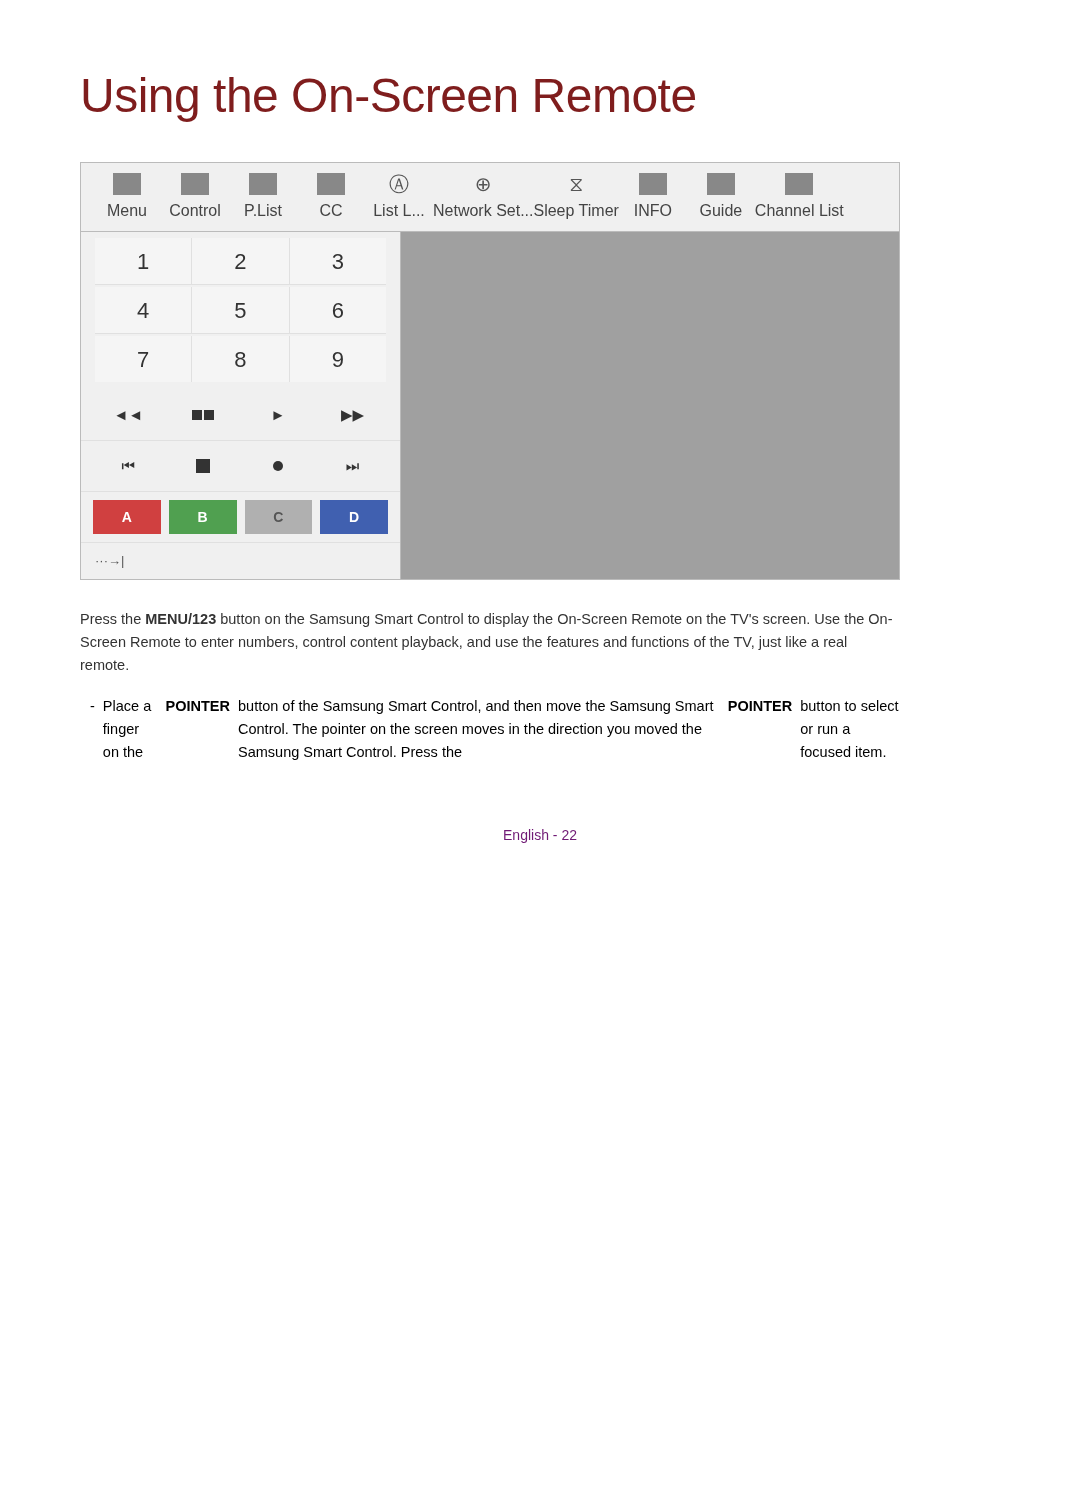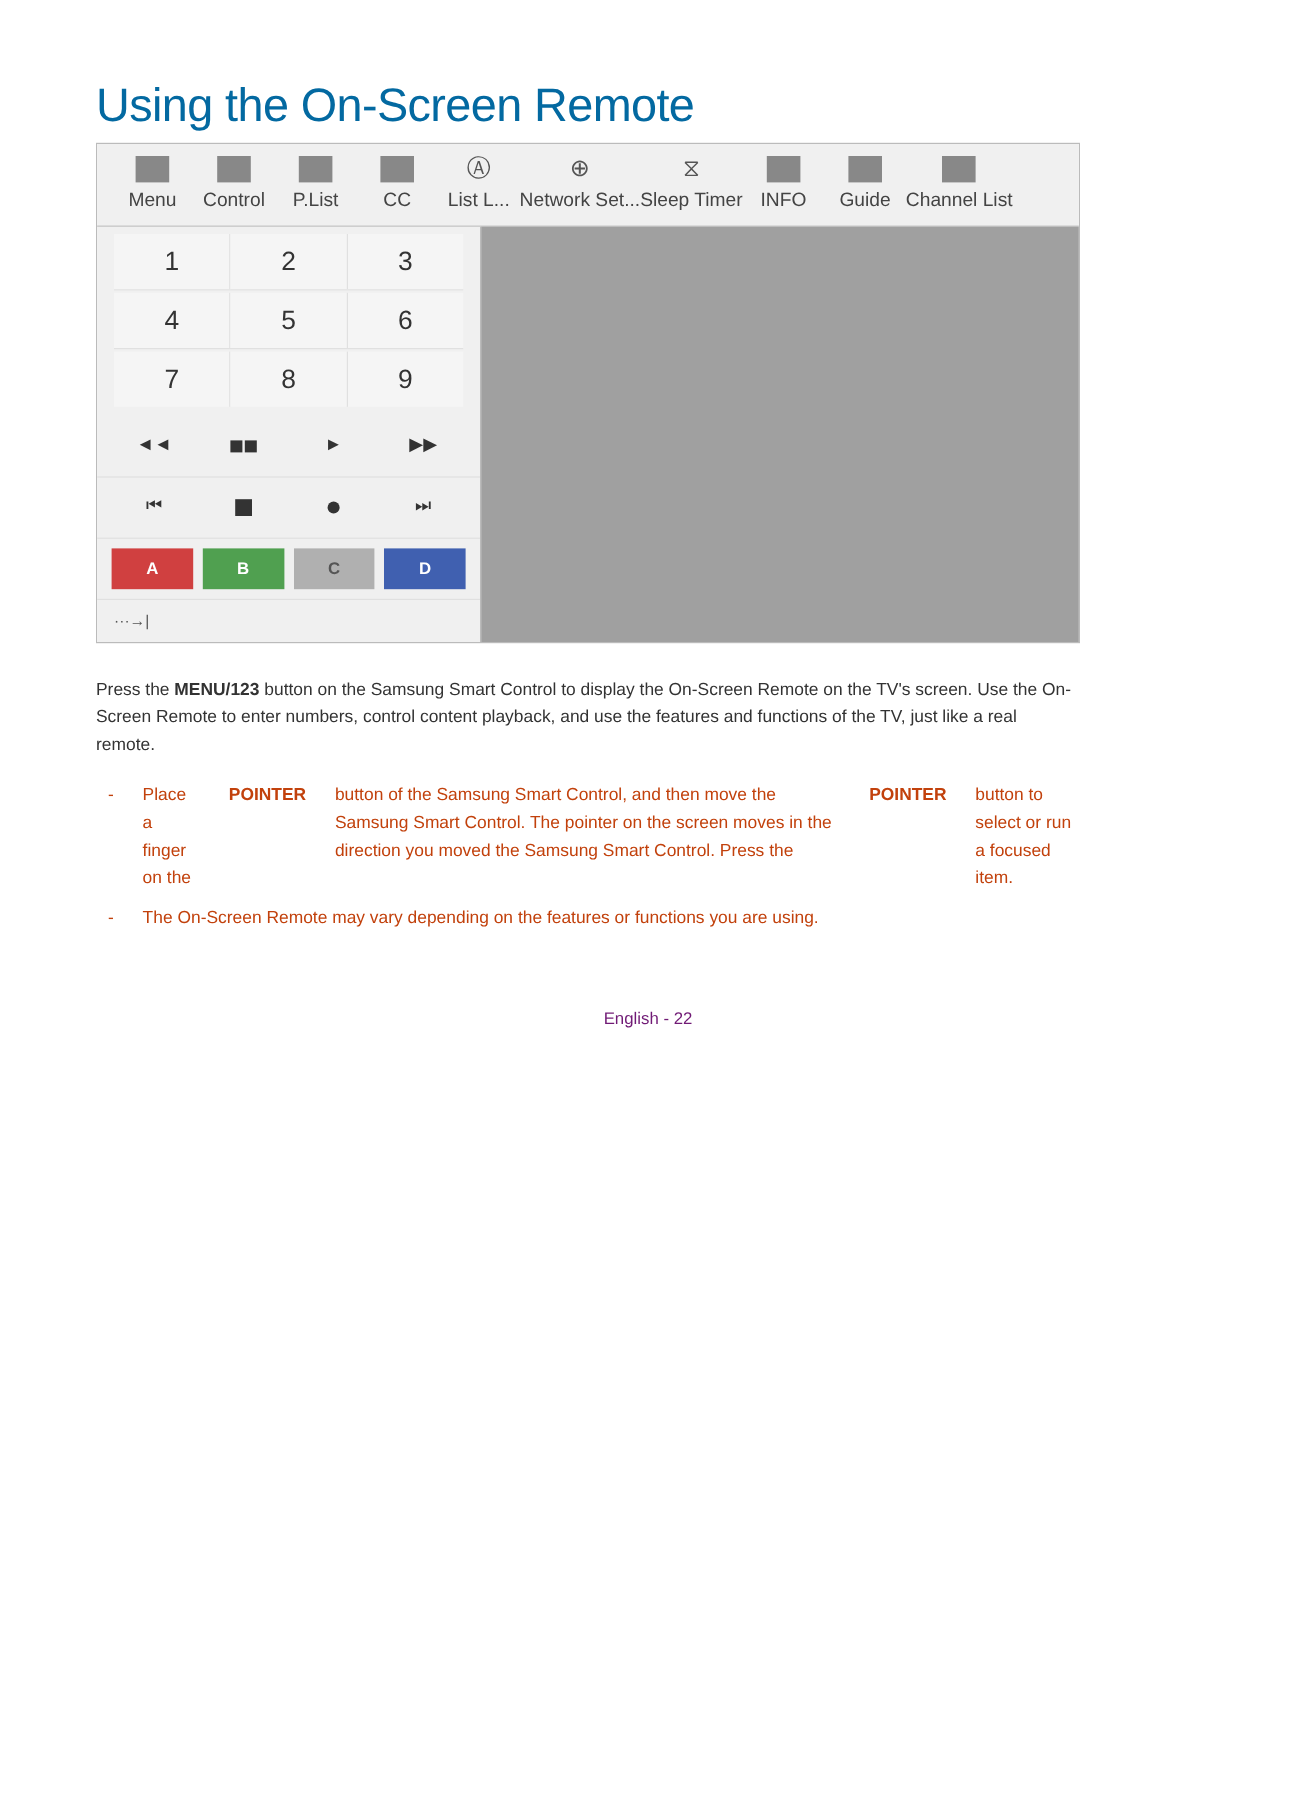--- a/index.html
+++ b/index.html
@@ -8,23 +8,24 @@
       font-family: 'Arial', sans-serif;
       width: 1080px;
       min-height: 1494px;
       padding: 60px 80px;
       color: #333;
       font-size: 15px;
       line-height: 1.5;
     }
 
     .page-title {
-      font-size: 39px;
+      font-size: 48px;
       font-weight: 300;
-      color: #0369a1;
+      color: #7f1d1d;
+      margin-bottom: 30px;
       letter-spacing: -0.5px;
       font-family: 'Arial', sans-serif;
     }
 
     .num-row {
       display: flex;
       justify-content: space-between;
       margin-bottom: 2px;
     }
 
@@ -56,23 +57,23 @@
 
     
     .bullet-list {
       list-style: none;
       padding: 0;
       width: 820px;
     }
 
     .bullet-list li {
       display: flex;
-      gap: 24px;
+      gap: 8px;
       font-size: 14.5px;
-      color: #c2410c;
+      color: #000000;
       line-height: 1.6;
       margin-bottom: 10px;
       padding-left: 10px;
     }
 
     .bullet-list li::before {
       content: "-";
       flex-shrink: 0;
     }
 
@@ -365,18 +366,15 @@
 </div>
 
 <p class="description">
   Press the <strong>MENU/123</strong> button on the Samsung Smart Control to display the On-Screen Remote on the TV's screen. Use the On-Screen Remote to enter numbers, control content playback, and use the features and functions of the TV, just like a real remote.
 </p>
 
 <ul class="bullet-list">
   <li>
     Place a finger on the <strong>POINTER</strong> button of the Samsung Smart Control, and then move the Samsung Smart Control. The pointer on the screen moves in the direction you moved the Samsung Smart Control. Press the <strong>POINTER</strong> button to select or run a focused item.
   </li>
-  <li>
-    The On-Screen Remote may vary depending on the features or functions you are using.
-  </li>
 </ul>
 
 <p class="page-number">English - 22</p>
 
 </body></html>

